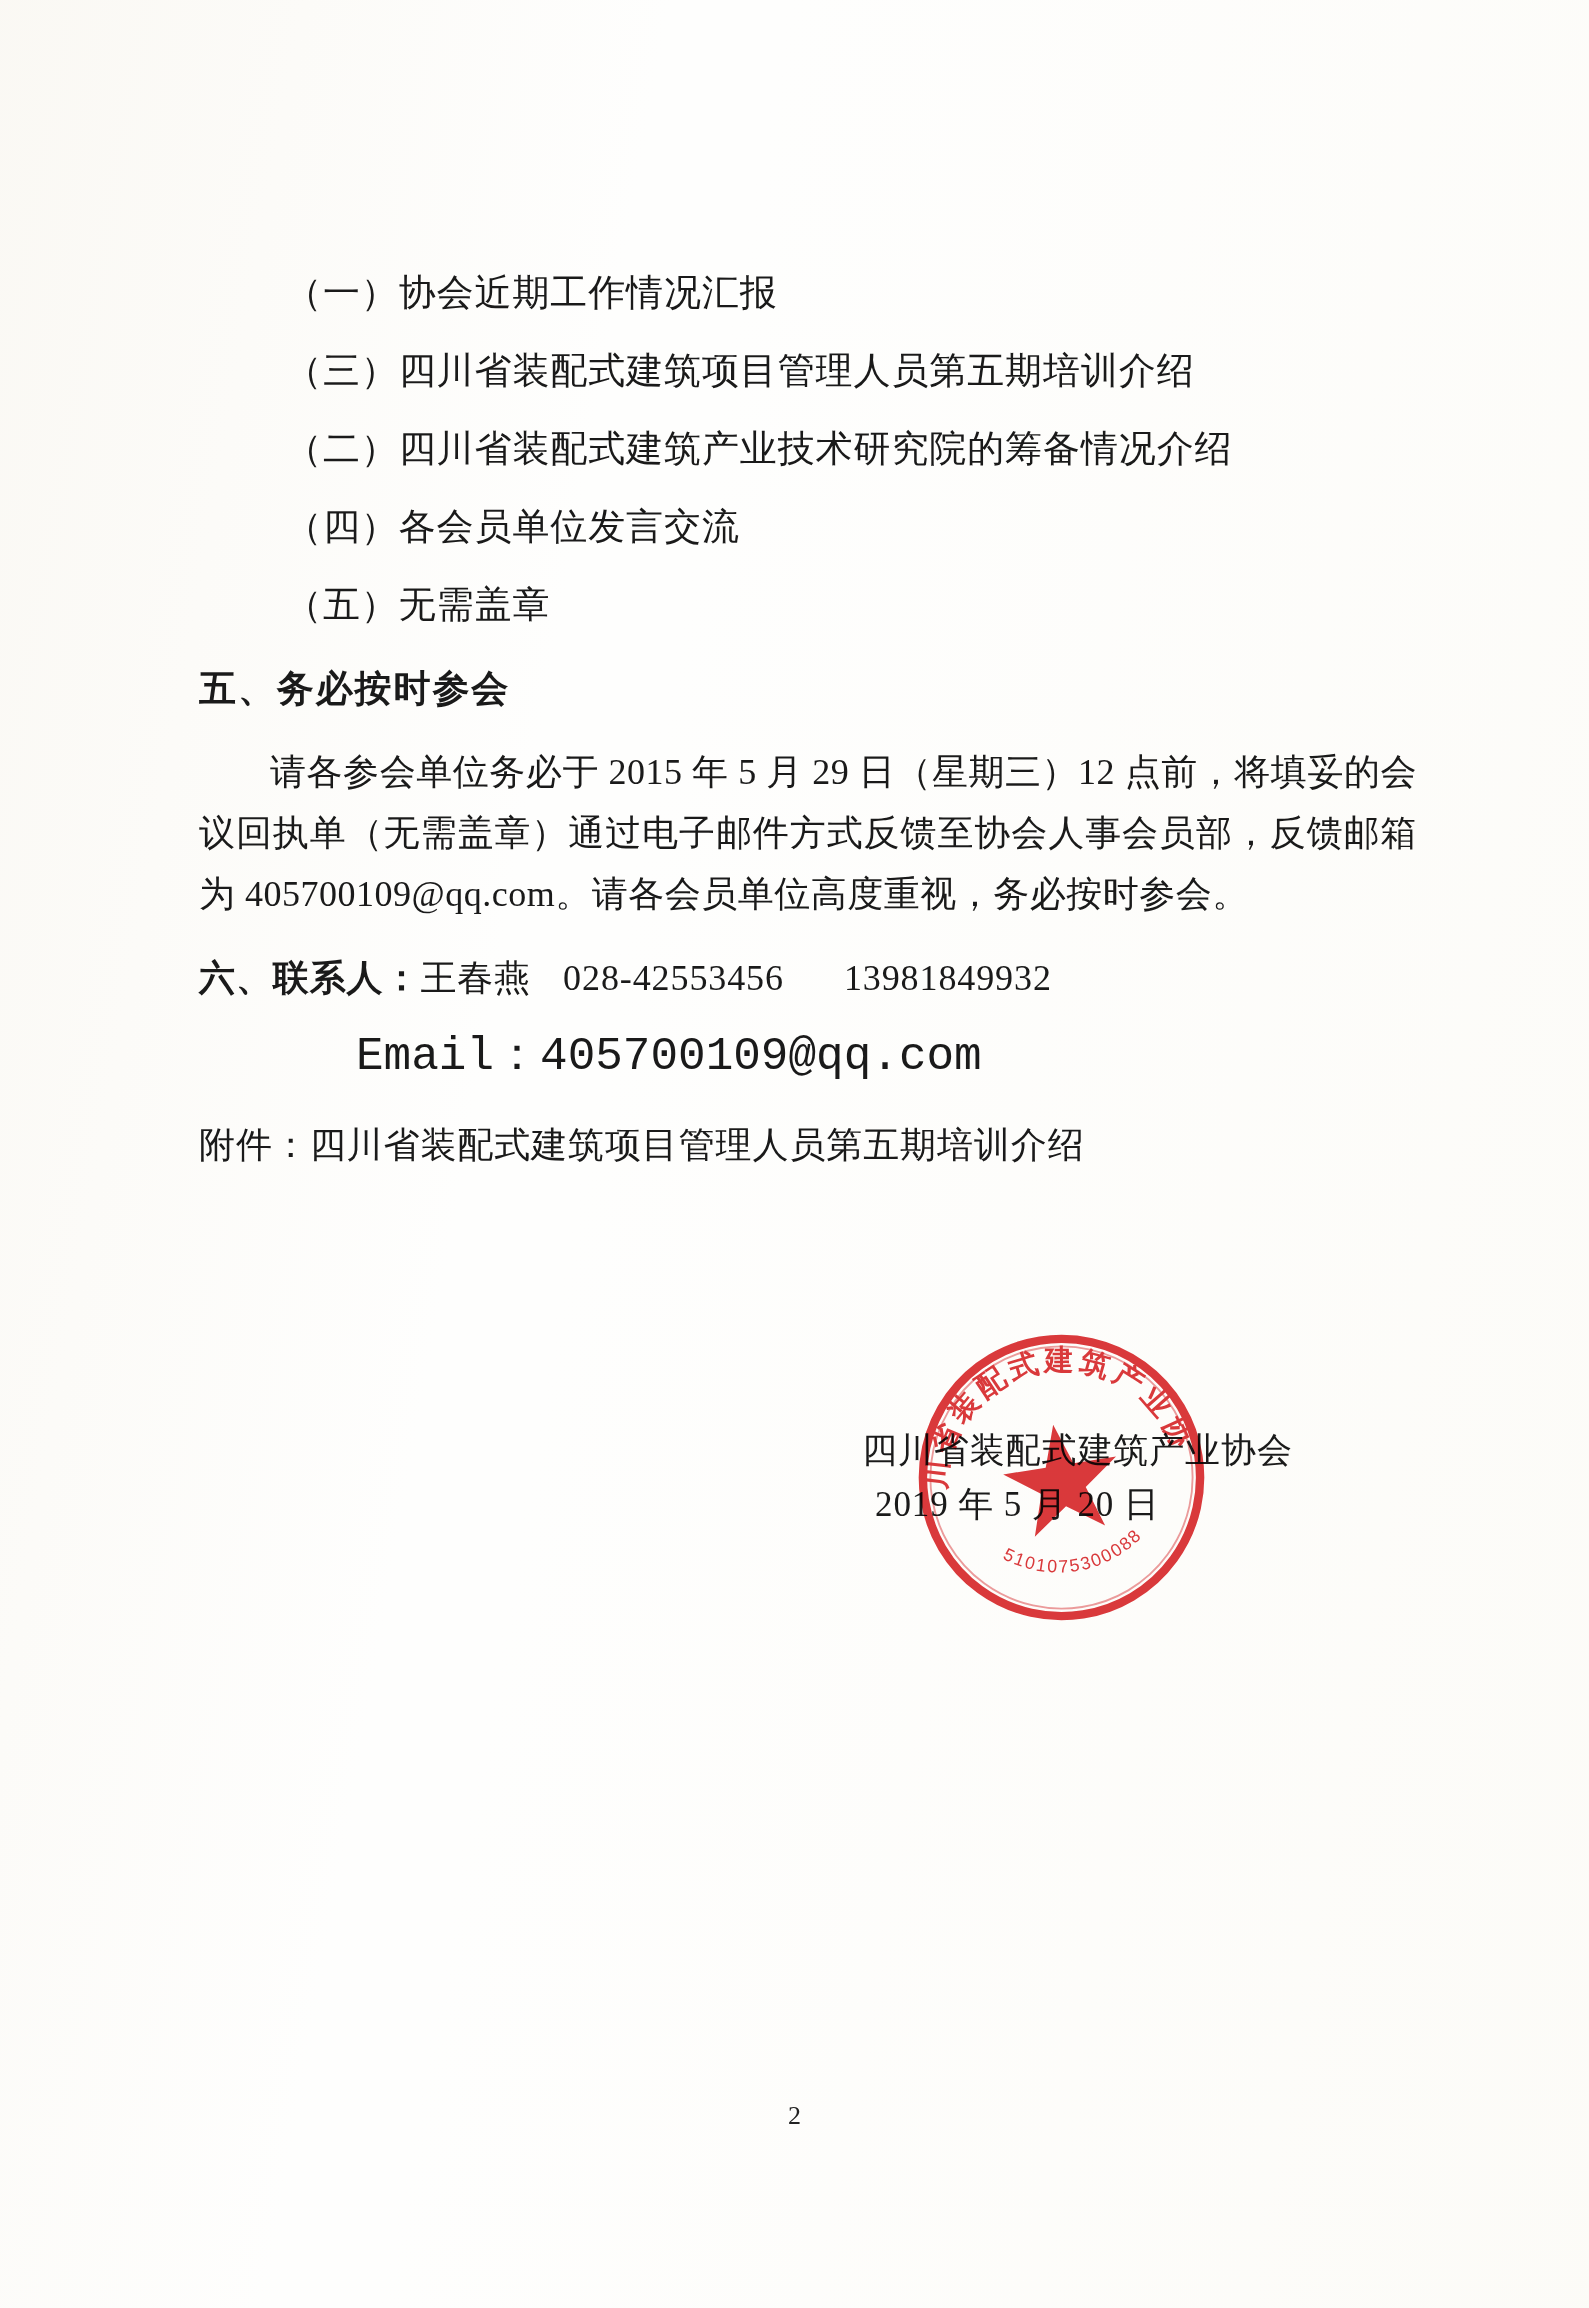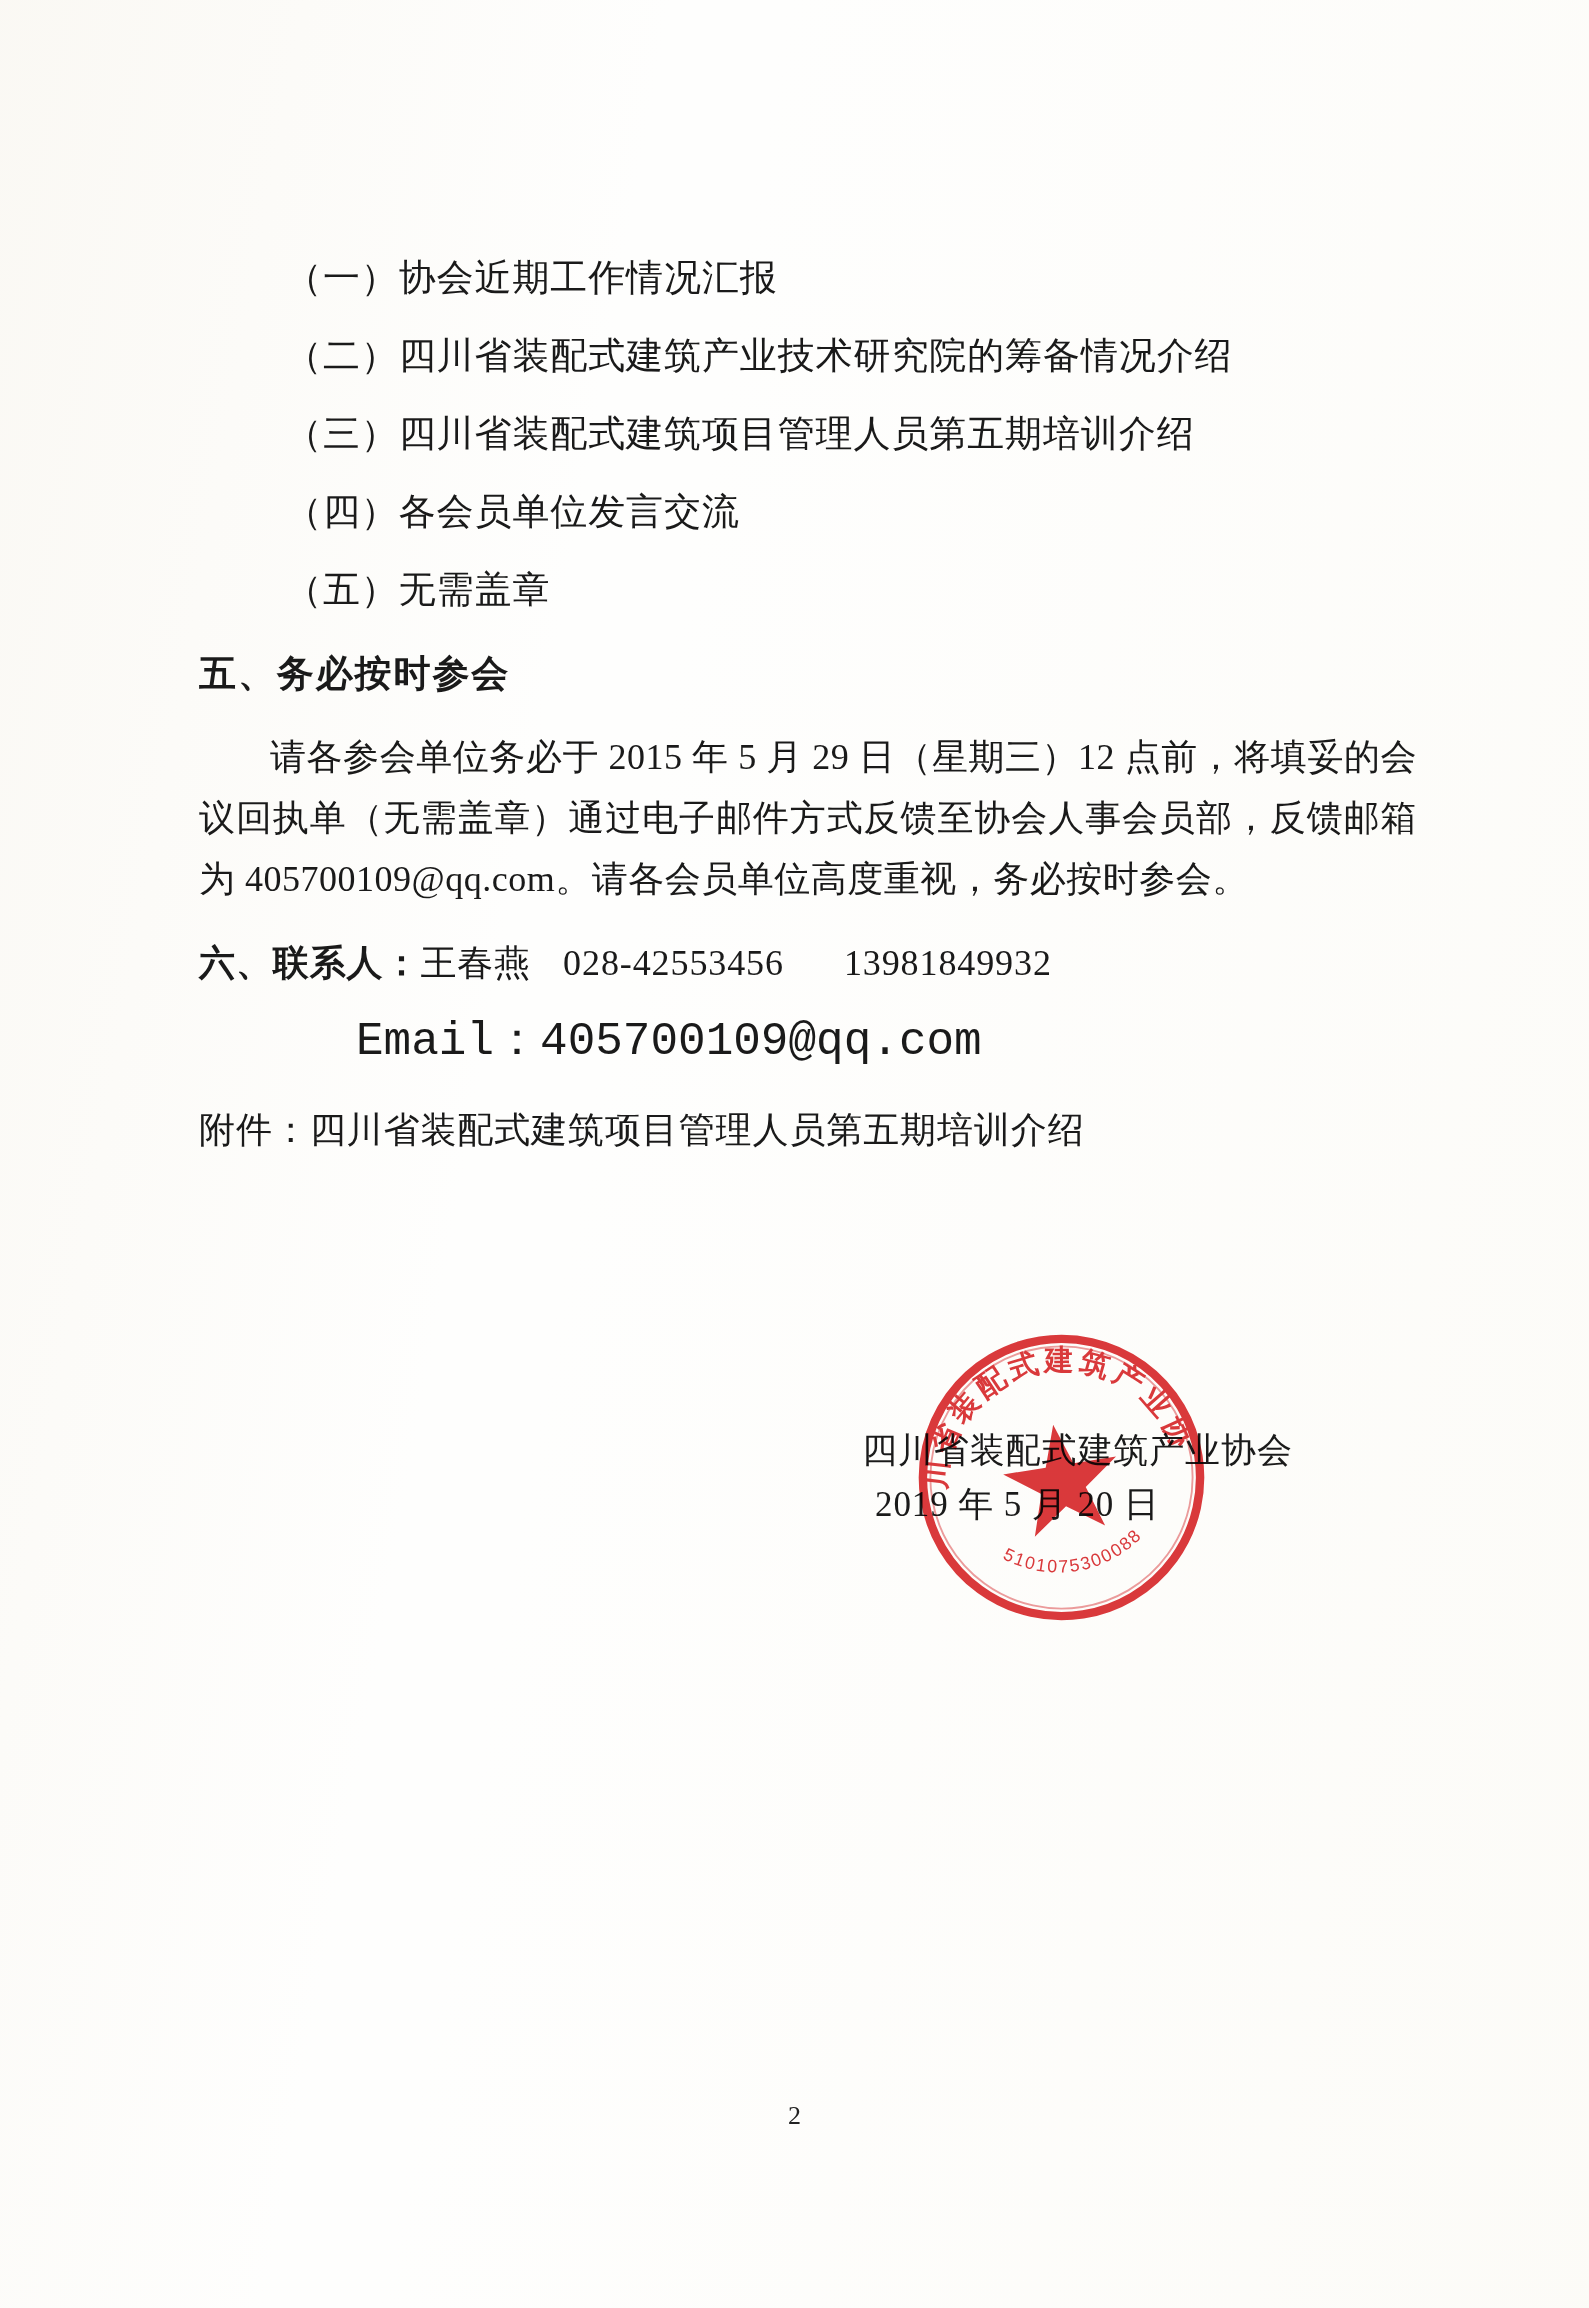--- a/index.html
+++ b/index.html
@@ -24,21 +24,21 @@
   .paper-tint {
     position: absolute;
     inset: 0;
     background:
       linear-gradient(100deg, rgba(250,248,243,0.9) 0%, rgba(255,255,255,0.6) 35%, rgba(252,251,247,0.9) 100%);
     pointer-events: none;
   }
   .content {
     position: absolute;
     left: 199px;
-    top: 259px;
+    top: 274px;
     width: 1218px;
   }
   .agenda-item {
     font-size: 37px;
     line-height: 1.0;
     margin: 0 0 41px 0;
     padding-left: 86px;
     letter-spacing: 0.9px;
     white-space: nowrap;
   }
@@ -123,22 +123,22 @@
 </style>
 </head>
 <body>
 
 <div class="page">
   <div class="paper-tint"></div>
 
   <div class="content">
 
     <p class="agenda-item">（一）协会近期工作情况汇报</p>
+    <p class="agenda-item">（三）四川省装配式建筑项目管理人员第五期培训介绍</p>
     <p class="agenda-item">（二）四川省装配式建筑产业技术研究院的筹备情况介绍</p>
-    <p class="agenda-item">（三）四川省装配式建筑项目管理人员第五期培训介绍</p>
     <p class="agenda-item">（四）各会员单位发言交流</p>
     <p class="agenda-item">（五）无需盖章</p>
 
     <h2 class="section-heading">五、务必按时参会</h2>
 
     <p class="body-para">请各参会单位务必于 2015 年 5 月 29 日（星期三）12 点前，将填妥的会议回执单（无需盖章）通过电子邮件方式反馈至协会人事会员部，反馈邮箱为 405700109@qq.com。请各会员单位高度重视，务必按时参会。</p>
 
     <p class="contact-line">
       <span class="label">六、联系人：</span><span>王春燕</span><span class="contact-gap-1"></span><span>028-42553456</span><span class="contact-gap-2"></span><span>13981849932</span>
     </p>

